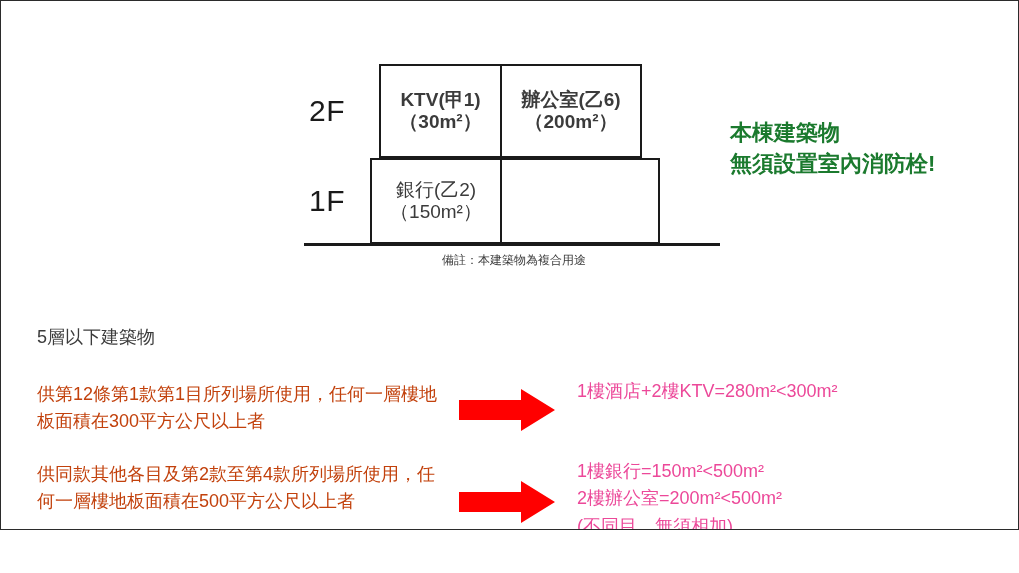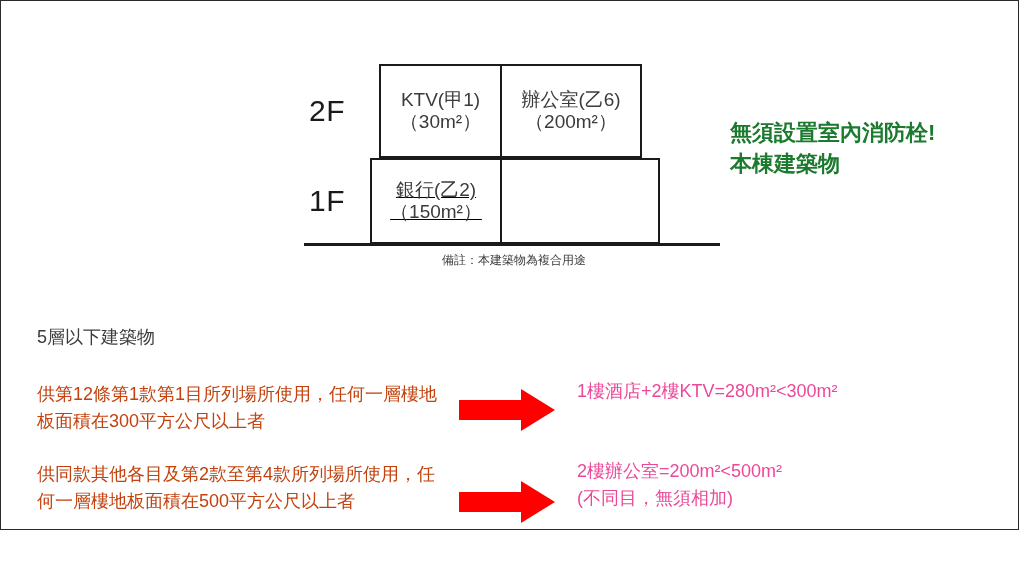--- a/index.html
+++ b/index.html
@@ -47,20 +47,21 @@
     box-sizing: border-box;
     border: 2px solid #1a1a1a;
     display: flex;
     background: #ffffff;
   }
   #floor-2f-box {
     left: 378px;
     top: 63px;
     width: 263px;
     height: 94px;
+    font-weight: bold;
   }
   #floor-1f-box {
     left: 369px;
     top: 157px;
     width: 290px;
     height: 86px;
   }
 
   .room {
     flex: 1 1 0;
@@ -69,21 +70,21 @@
     align-items: center;
     justify-content: center;
     box-sizing: border-box;
     padding: 0 2px;
   }
   #floor-2f-box .room:first-child { border-right: 2px solid #1a1a1a; }
   #floor-1f-box .room:first-child { border-right: 2px solid #1a1a1a; }
 
   
   #floor-2f-box .room:first-child { flex: 0 0 121px; }
-  #floor-1f-box .room:first-child { flex: 0 0 130px; text-decoration: underline; }
+  #floor-1f-box .room:first-child { flex: 0 0 130px; }
 
   .room-name {
     font-size: 19px;
     color: #3b3b3b;
     line-height: 1.18;
     white-space: nowrap;
   }
   .room-area {
     font-size: 19px;
     color: #3b3b3b;
@@ -200,22 +201,22 @@
         <div class="room-area">（150m²）</div>
       </div>
     </div>
 
     <div id="ground-line"></div>
 
     <div id="diagram-note">備註：本建築物為複合用途</div>
   </div>
 
   <div id="conclusion-banner">
+    <div>本棟建築物</div>
     <div>無須設置室內消防栓!</div>
-    <div>本棟建築物</div>
   </div>
 
   <div id="section-heading">5層以下建築物</div>
 
   <div class="criteria-row" id="criteria-row-0">
     <div class="criteria-text">供第12條第1款第1目所列場所使用，任何一層樓地板面積在300平方公尺以上者</div>
     <div class="arrow">
       <svg width="96" height="42" viewBox="0 0 96 42" xmlns="http://www.w3.org/2000/svg">
         <polygon points="0,11 62,11 62,0 96,21 62,42 62,31 0,31" fill="#FF0000"></polygon>
       </svg>
@@ -226,18 +227,19 @@
   </div>
 
   <div class="criteria-row" id="criteria-row-1">
     <div class="criteria-text">供同款其他各目及第2款至第4款所列場所使用，任何一層樓地板面積在500平方公尺以上者</div>
     <div class="arrow">
       <svg width="96" height="42" viewBox="0 0 96 42" xmlns="http://www.w3.org/2000/svg">
         <polygon points="0,11 62,11 62,0 96,21 62,42 62,31 0,31" fill="#FF0000"></polygon>
       </svg>
     </div>
     <div class="result-text">
+      <div class="result-line">1樓銀行=150m²&lt;500m²</div>
       <div class="result-line">2樓辦公室=200m²&lt;500m²</div>
       <div class="result-line">(不同目，無須相加)</div>
     </div>
   </div>
 
 </div>
 
 </body></html>

